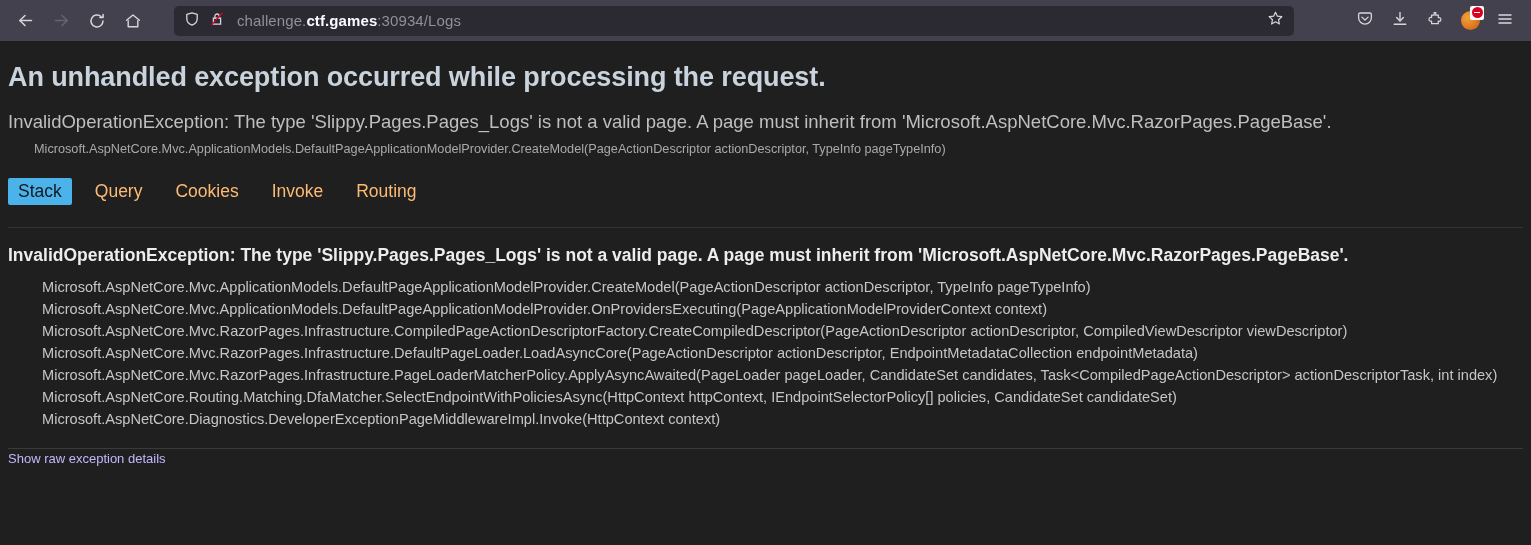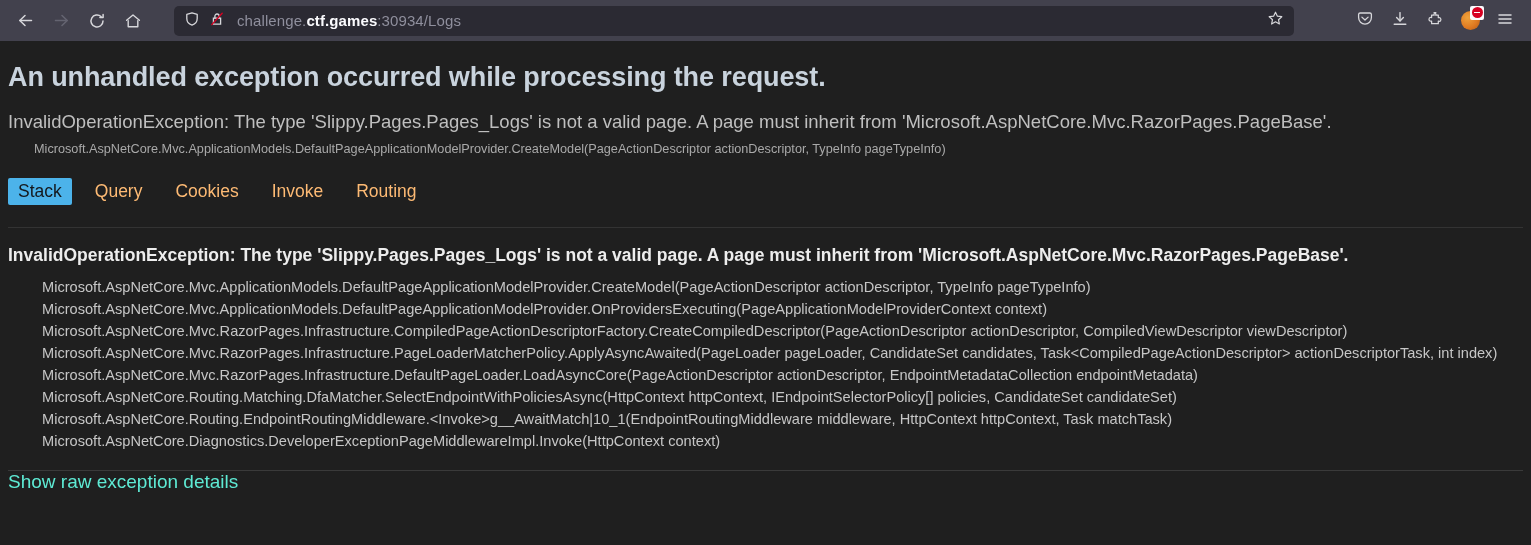--- a/index.html
+++ b/index.html
@@ -195,22 +195,22 @@
     line-height: 22px;
     max-width: 1480px;
   }
   .divider {
     border: 0;
     border-top: 1px solid #3a3a3a;
     margin: 18px 0 0 0;
   }
   .raw-link {
     display: inline-block;
-    font-size: 19px;
-    color: #5eead4;
+    font-size: 13px;
+    color: #c4b5fd;
     text-decoration: none;
   }
 </style>
 </head>
 <body>
 
 <div class="browser-bar">
 
   <div class="nav-btns">
     <div class="nav-btn" title="Back">
@@ -336,23 +336,22 @@
     <div class="tab">Invoke</div>
     <div class="tab">Routing</div>
   </div>
 
   <div class="stack-heading">InvalidOperationException: The type 'Slippy.Pages.Pages_Logs' is not a valid page. A page must inherit from 'Microsoft.AspNetCore.Mvc.RazorPages.PageBase'.</div>
 
   <div class="stack-list">
     <div class="stack-line">Microsoft.AspNetCore.Mvc.ApplicationModels.DefaultPageApplicationModelProvider.CreateModel(PageActionDescriptor actionDescriptor, TypeInfo pageTypeInfo)</div>
     <div class="stack-line">Microsoft.AspNetCore.Mvc.ApplicationModels.DefaultPageApplicationModelProvider.OnProvidersExecuting(PageApplicationModelProviderContext context)</div>
     <div class="stack-line">Microsoft.AspNetCore.Mvc.RazorPages.Infrastructure.CompiledPageActionDescriptorFactory.CreateCompiledDescriptor(PageActionDescriptor actionDescriptor, CompiledViewDescriptor viewDescriptor)</div>
+    <div class="stack-line">Microsoft.AspNetCore.Mvc.RazorPages.Infrastructure.DefaultPageLoader.LoadAsyncCore(PageActionDescriptor actionDescriptor, EndpointMetadataCollection endpointMetadata)</div>
     <div class="stack-line">Microsoft.AspNetCore.Mvc.RazorPages.Infrastructure.PageLoaderMatcherPolicy.ApplyAsyncAwaited(PageLoader pageLoader, CandidateSet candidates, Task&lt;CompiledPageActionDescriptor&gt; actionDescriptorTask, int index)</div>
-    <div class="stack-line">Microsoft.AspNetCore.Mvc.RazorPages.Infrastructure.DefaultPageLoader.LoadAsyncCore(PageActionDescriptor actionDescriptor, EndpointMetadataCollection endpointMetadata)</div>
     <div class="stack-line">Microsoft.AspNetCore.Routing.Matching.DfaMatcher.SelectEndpointWithPoliciesAsync(HttpContext httpContext, IEndpointSelectorPolicy[] policies, CandidateSet candidateSet)</div>
-    <div class="stack-line">Microsoft.AspNetCore.Routing.EndpointRoutingMiddleware.&lt;Invoke&gt;g__AwaitMatch|10_1(EndpointRoutingMiddleware middleware, HttpContext httpContext, Task matchTask)</div>
     <div class="stack-line">Microsoft.AspNetCore.Diagnostics.DeveloperExceptionPageMiddlewareImpl.Invoke(HttpContext context)</div>
   </div>
 
   <hr class="divider">
 
   <a class="raw-link" href="#">Show raw exception details</a>
 </div>
 
 </body></html>

